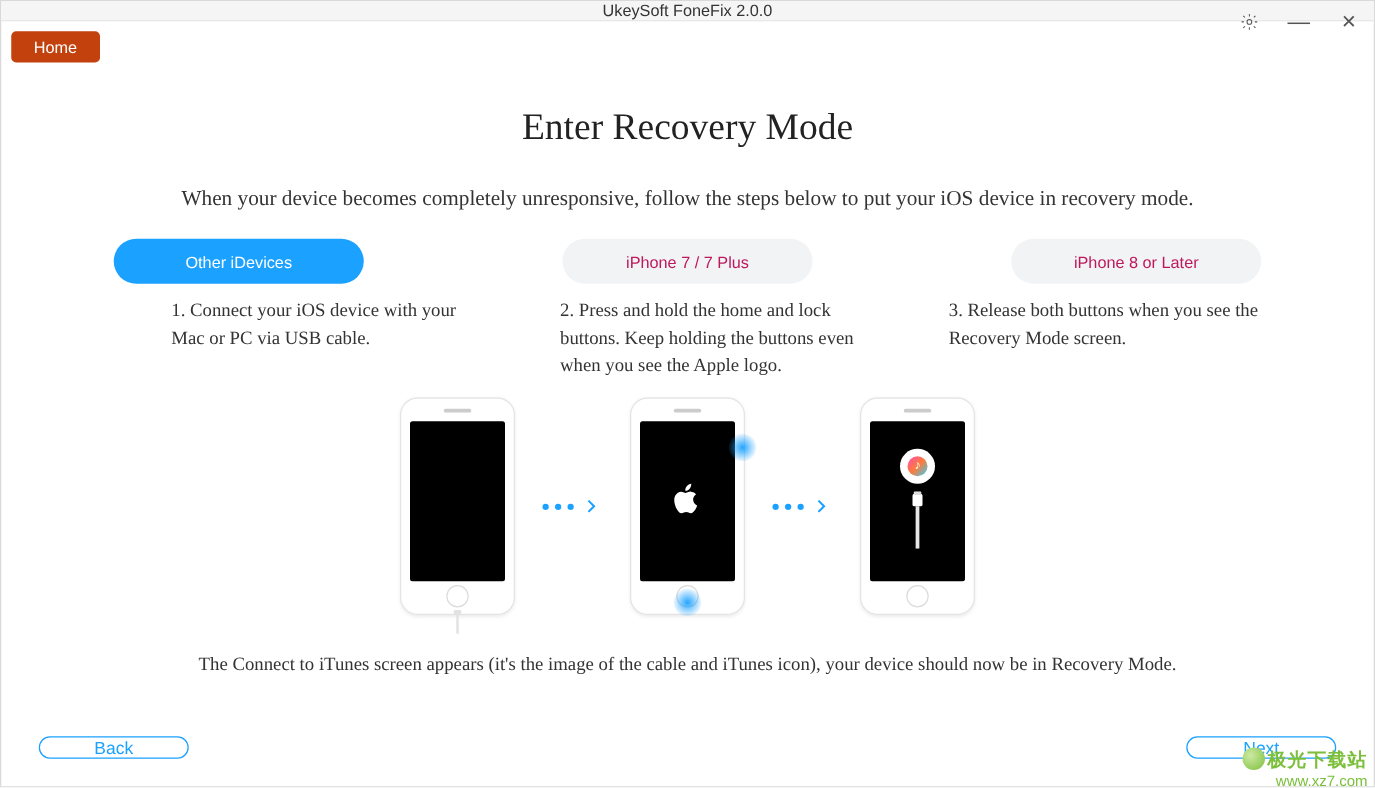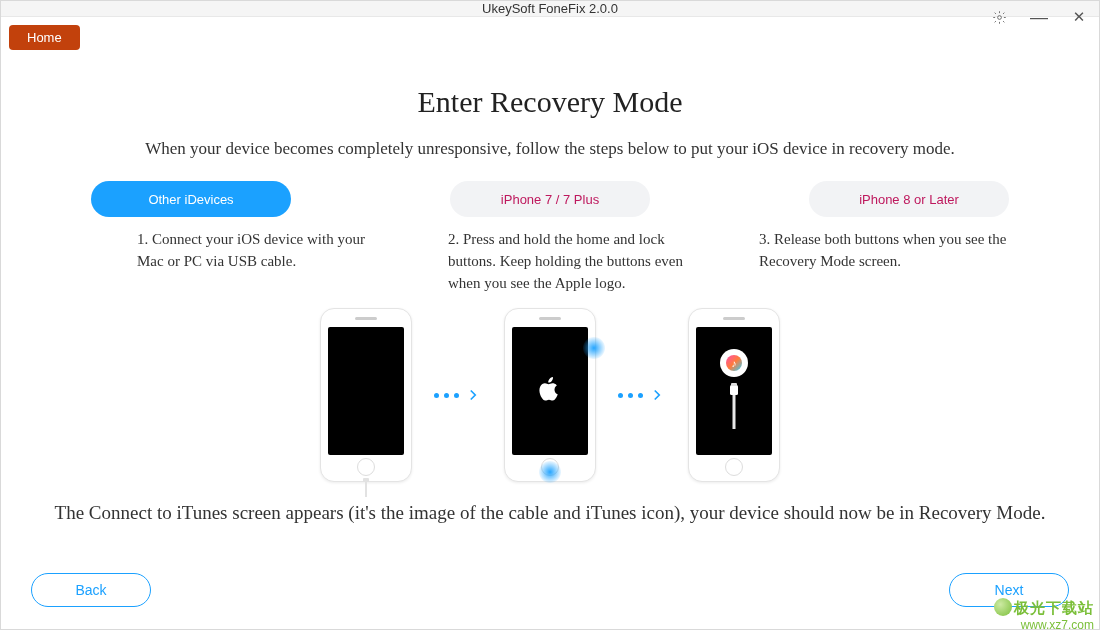--- a/index.html
+++ b/index.html
@@ -11,21 +11,21 @@
   .winctl .ctl { width: 40px; height: 32px; display: flex; align-items: center; justify-content: center; color: #555; font-size: 14px; cursor: pointer; }
   .winctl .gear svg { width: 15px; height: 15px; stroke: #555; fill: none; stroke-width: 1.3; }
   .winctl .min { font-size: 18px; line-height: 0; }
   .winctl .close { font-size: 15px; }
 
   .home-row { padding: 8px 8px 0 8px; }
   .home-badge { display: inline-block; background: #c2410c; color: #fff; font-size: 13px; padding: 5px 18px; border-radius: 4px; cursor: pointer; }
 
   .content { flex: 1; padding: 10px 30px 0 30px; display: flex; flex-direction: column; align-items: center; }
   .page-title { font-family: Georgia, "Times New Roman", serif; font-size: 30px; color: #222; margin-top: 25px; font-weight: 400; }
-  .page-sub { font-family: Georgia, "Times New Roman", serif; font-size: 17px; color: #333; margin-top: 20px; text-align: center; }
+  .page-sub { font-family: Georgia, "Times New Roman", serif; font-size: 17px; color: #333; margin-top: 30px; text-align: center; }
 
   .tabs-row { width: 100%; margin-top: 22px; display: flex; justify-content: space-between; padding: 0 60px; }
   .pill { width: 200px; height: 36px; border-radius: 18px; display: flex; align-items: center; justify-content: center; font-size: 13px; cursor: pointer; }
   .pill.active { background: #1ba1ff; color: #fff; }
   .pill.inactive { background: #f2f3f5; color: #be185d; text-align: center; }
 
   .steps-row { width: 100%; display: flex; justify-content: space-between; padding: 0 60px; margin-top: 12px; }
   .step-text { width: 250px; font-family: Georgia, "Times New Roman", serif; font-size: 15px; color: #333; line-height: 1.45; margin-left: 46px; }
 
   .phones-row { width: 100%; display: flex; align-items: center; justify-content: center; gap: 22px; margin-top: 14px; }
@@ -43,24 +43,24 @@
   .glow { position: absolute; width: 22px; height: 22px; border-radius: 50%; background: radial-gradient(circle, rgba(27,161,255,.95) 0%, rgba(27,161,255,0.15) 65%, rgba(27,161,255,0) 80%); }
   .glow.lock { top: 28px; right: -10px; }
   .glow.home { bottom: -2px; left: 50%; transform: translateX(-50%); }
 
   .apple-logo svg { width: 22px; height: 26px; fill: #fff; }
 
   .itunes-circle { width: 28px; height: 28px; border-radius: 50%; background: #fff; display:flex; align-items:center; justify-content:center; margin-bottom:6px; }
   .itunes-circle .note { width:16px; height:16px; border-radius:50%; background: linear-gradient(135deg,#ff4db2,#ff7b3a,#2bd2ff); display:flex; align-items:center; justify-content:center; color:#fff; font-size:10px; font-weight:bold; }
   .cable-icon svg { width: 20px; height: 46px; }
 
-  .footnote { font-family: Georgia, "Times New Roman", serif; font-size: 19px; color: #333; margin-top: 20px; }
+  .footnote { font-family: Georgia, "Times New Roman", serif; font-size: 15px; color: #333; margin-top: 32px; }
 
   .bottom-bar { display: flex; justify-content: space-between; align-items: center; padding: 0 30px 22px 30px; }
-  .nav-btn { width: 120px; height: 34px; border: 1px solid #1ba1ff; color: #1ba1ff; border-radius: 17px; background: #fff; display: flex; align-items: center; justify-content: center; font-size: 14px; cursor: pointer; }
+  .nav-btn { width: 120px; height: 18px; border: 1px solid #1ba1ff; color: #1ba1ff; border-radius: 17px; background: #fff; display: flex; align-items: center; justify-content: center; font-size: 14px; cursor: pointer; }
 
   .watermark { position: absolute; right: 6px; bottom: -2px; text-align: right; pointer-events:none; }
   .watermark .line1 { color: #7bbf3a; font-size: 15px; font-weight: 700; letter-spacing: 1px; padding-left: 48px; }
   .watermark .line1 .orb { display:inline-block; width:18px; height:18px; vertical-align:-3px; border-radius:50%; background: radial-gradient(circle at 35% 35%, #cdeaa3, #7bbf3a); margin-right:2px;}
   .watermark .line2 { color: #7bbf3a; font-size: 12px; }
 </style>
 </head>
 <body>
 
 <div class="window">

